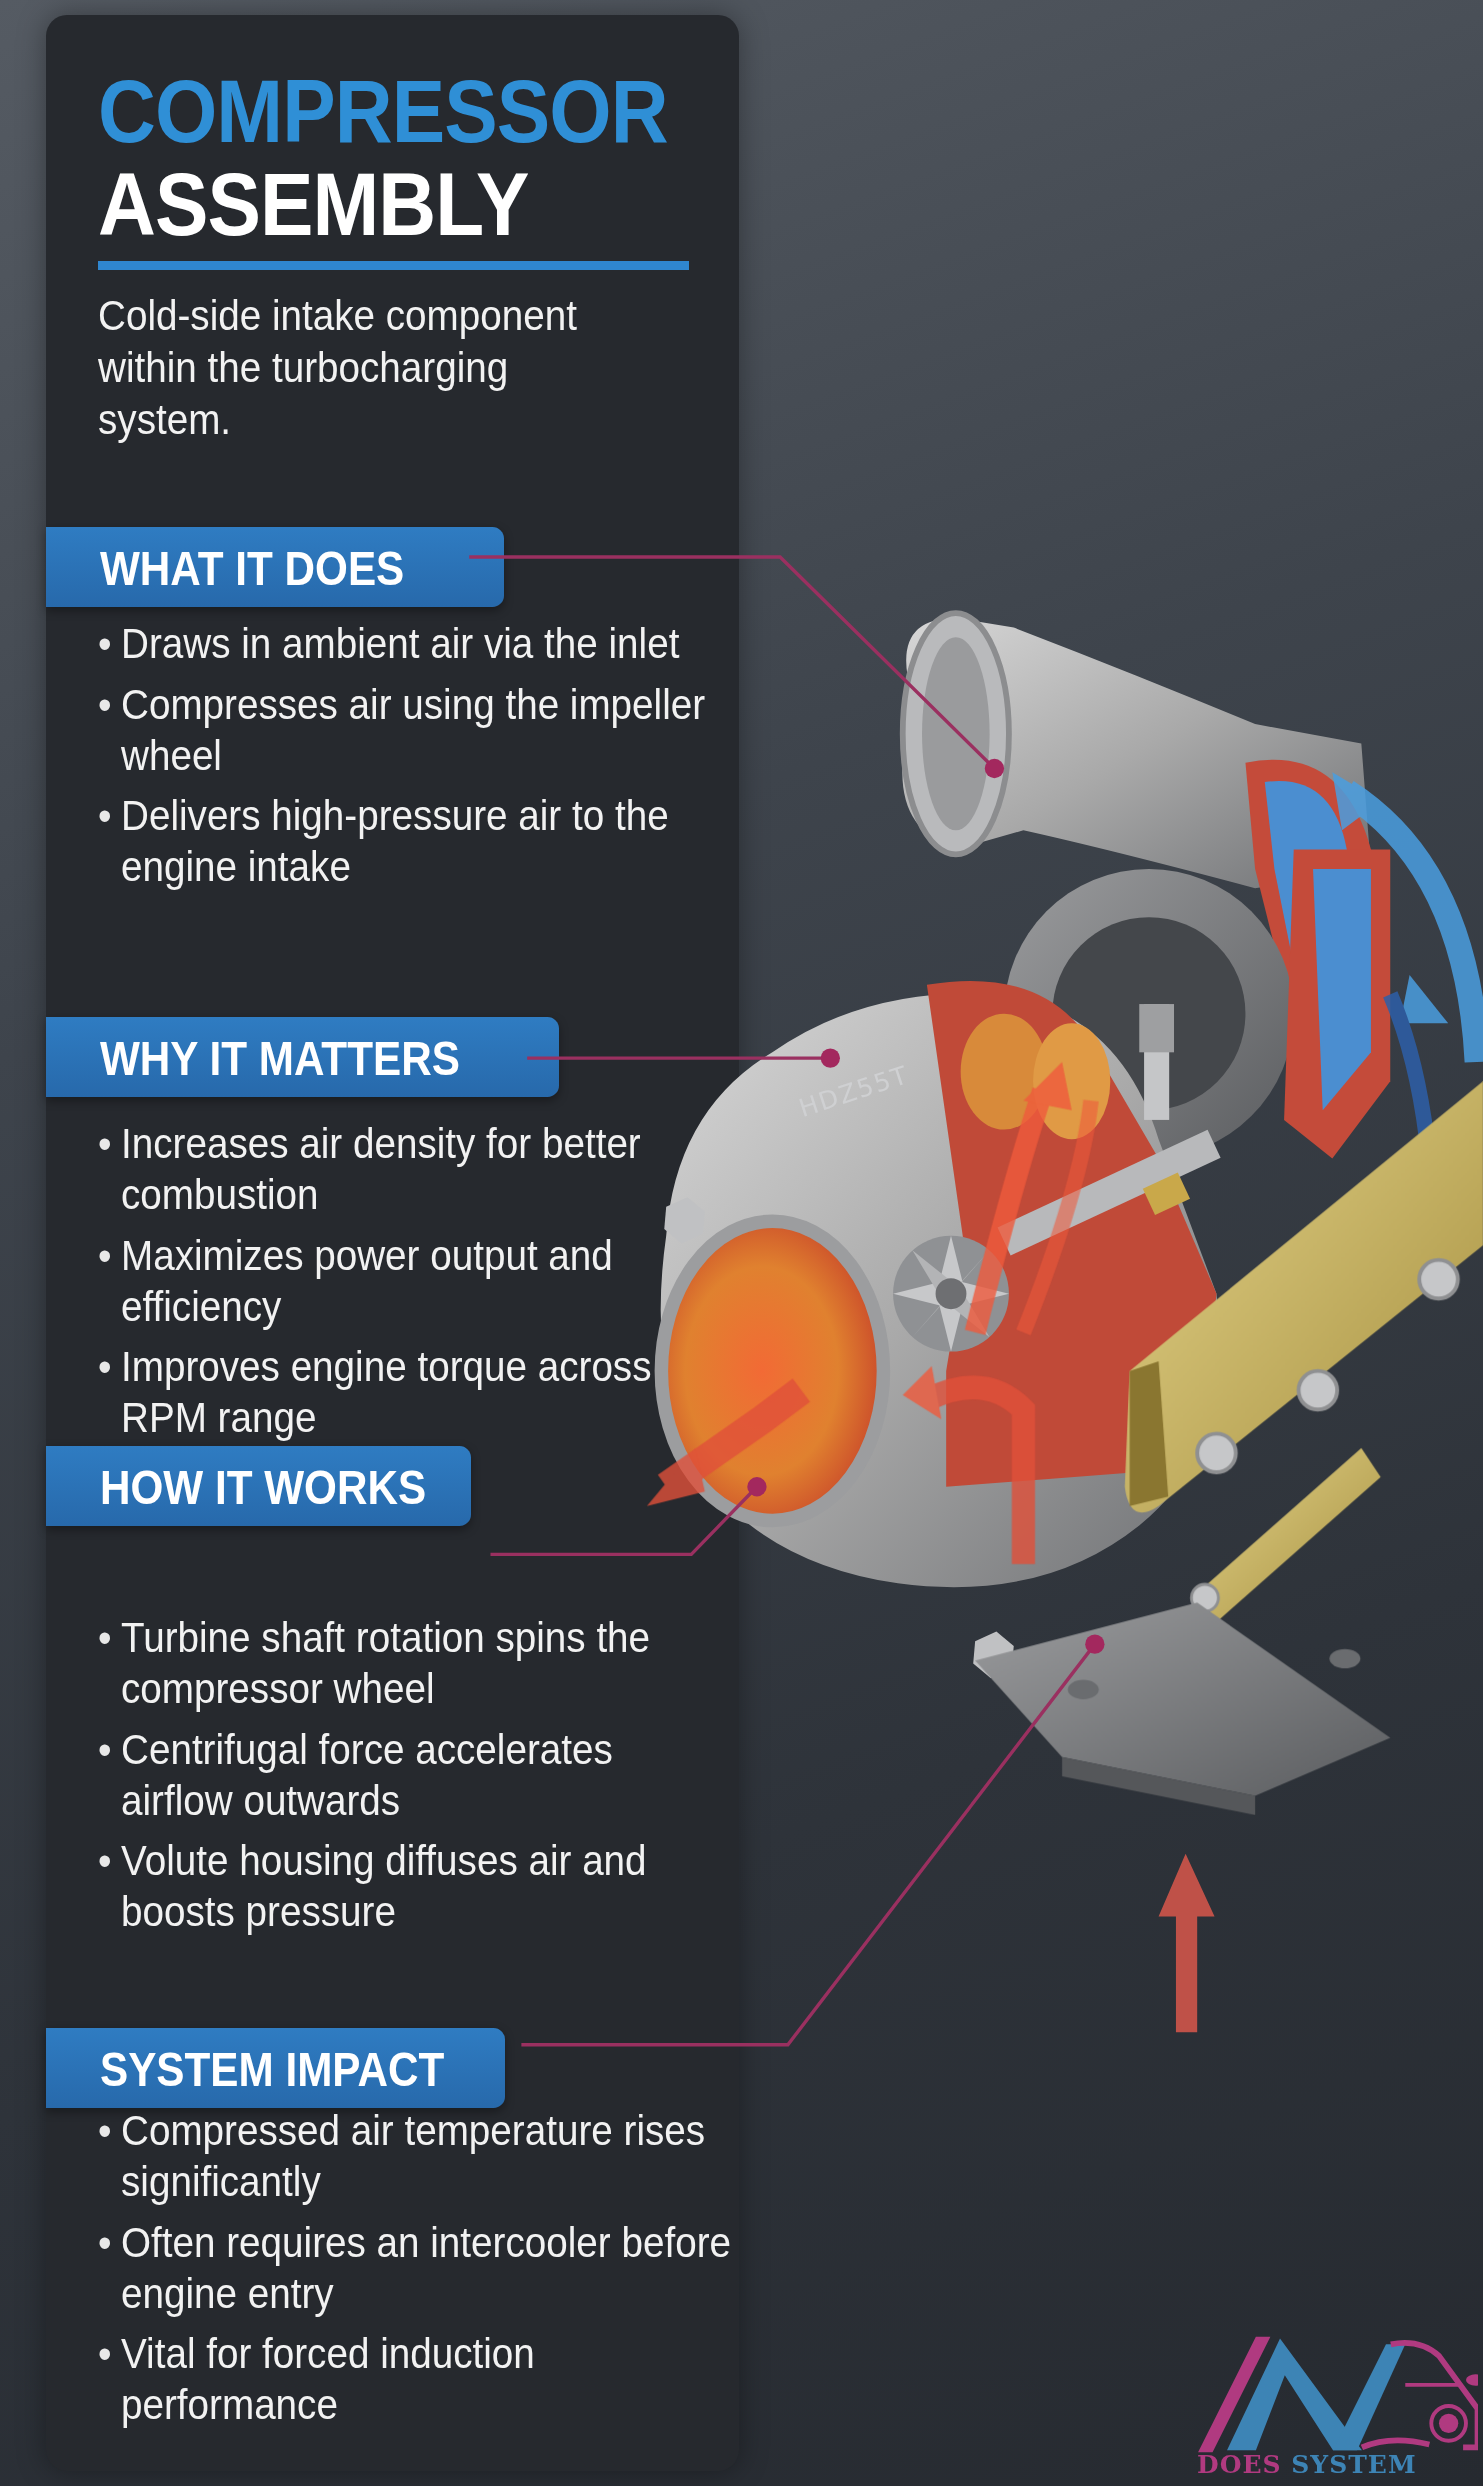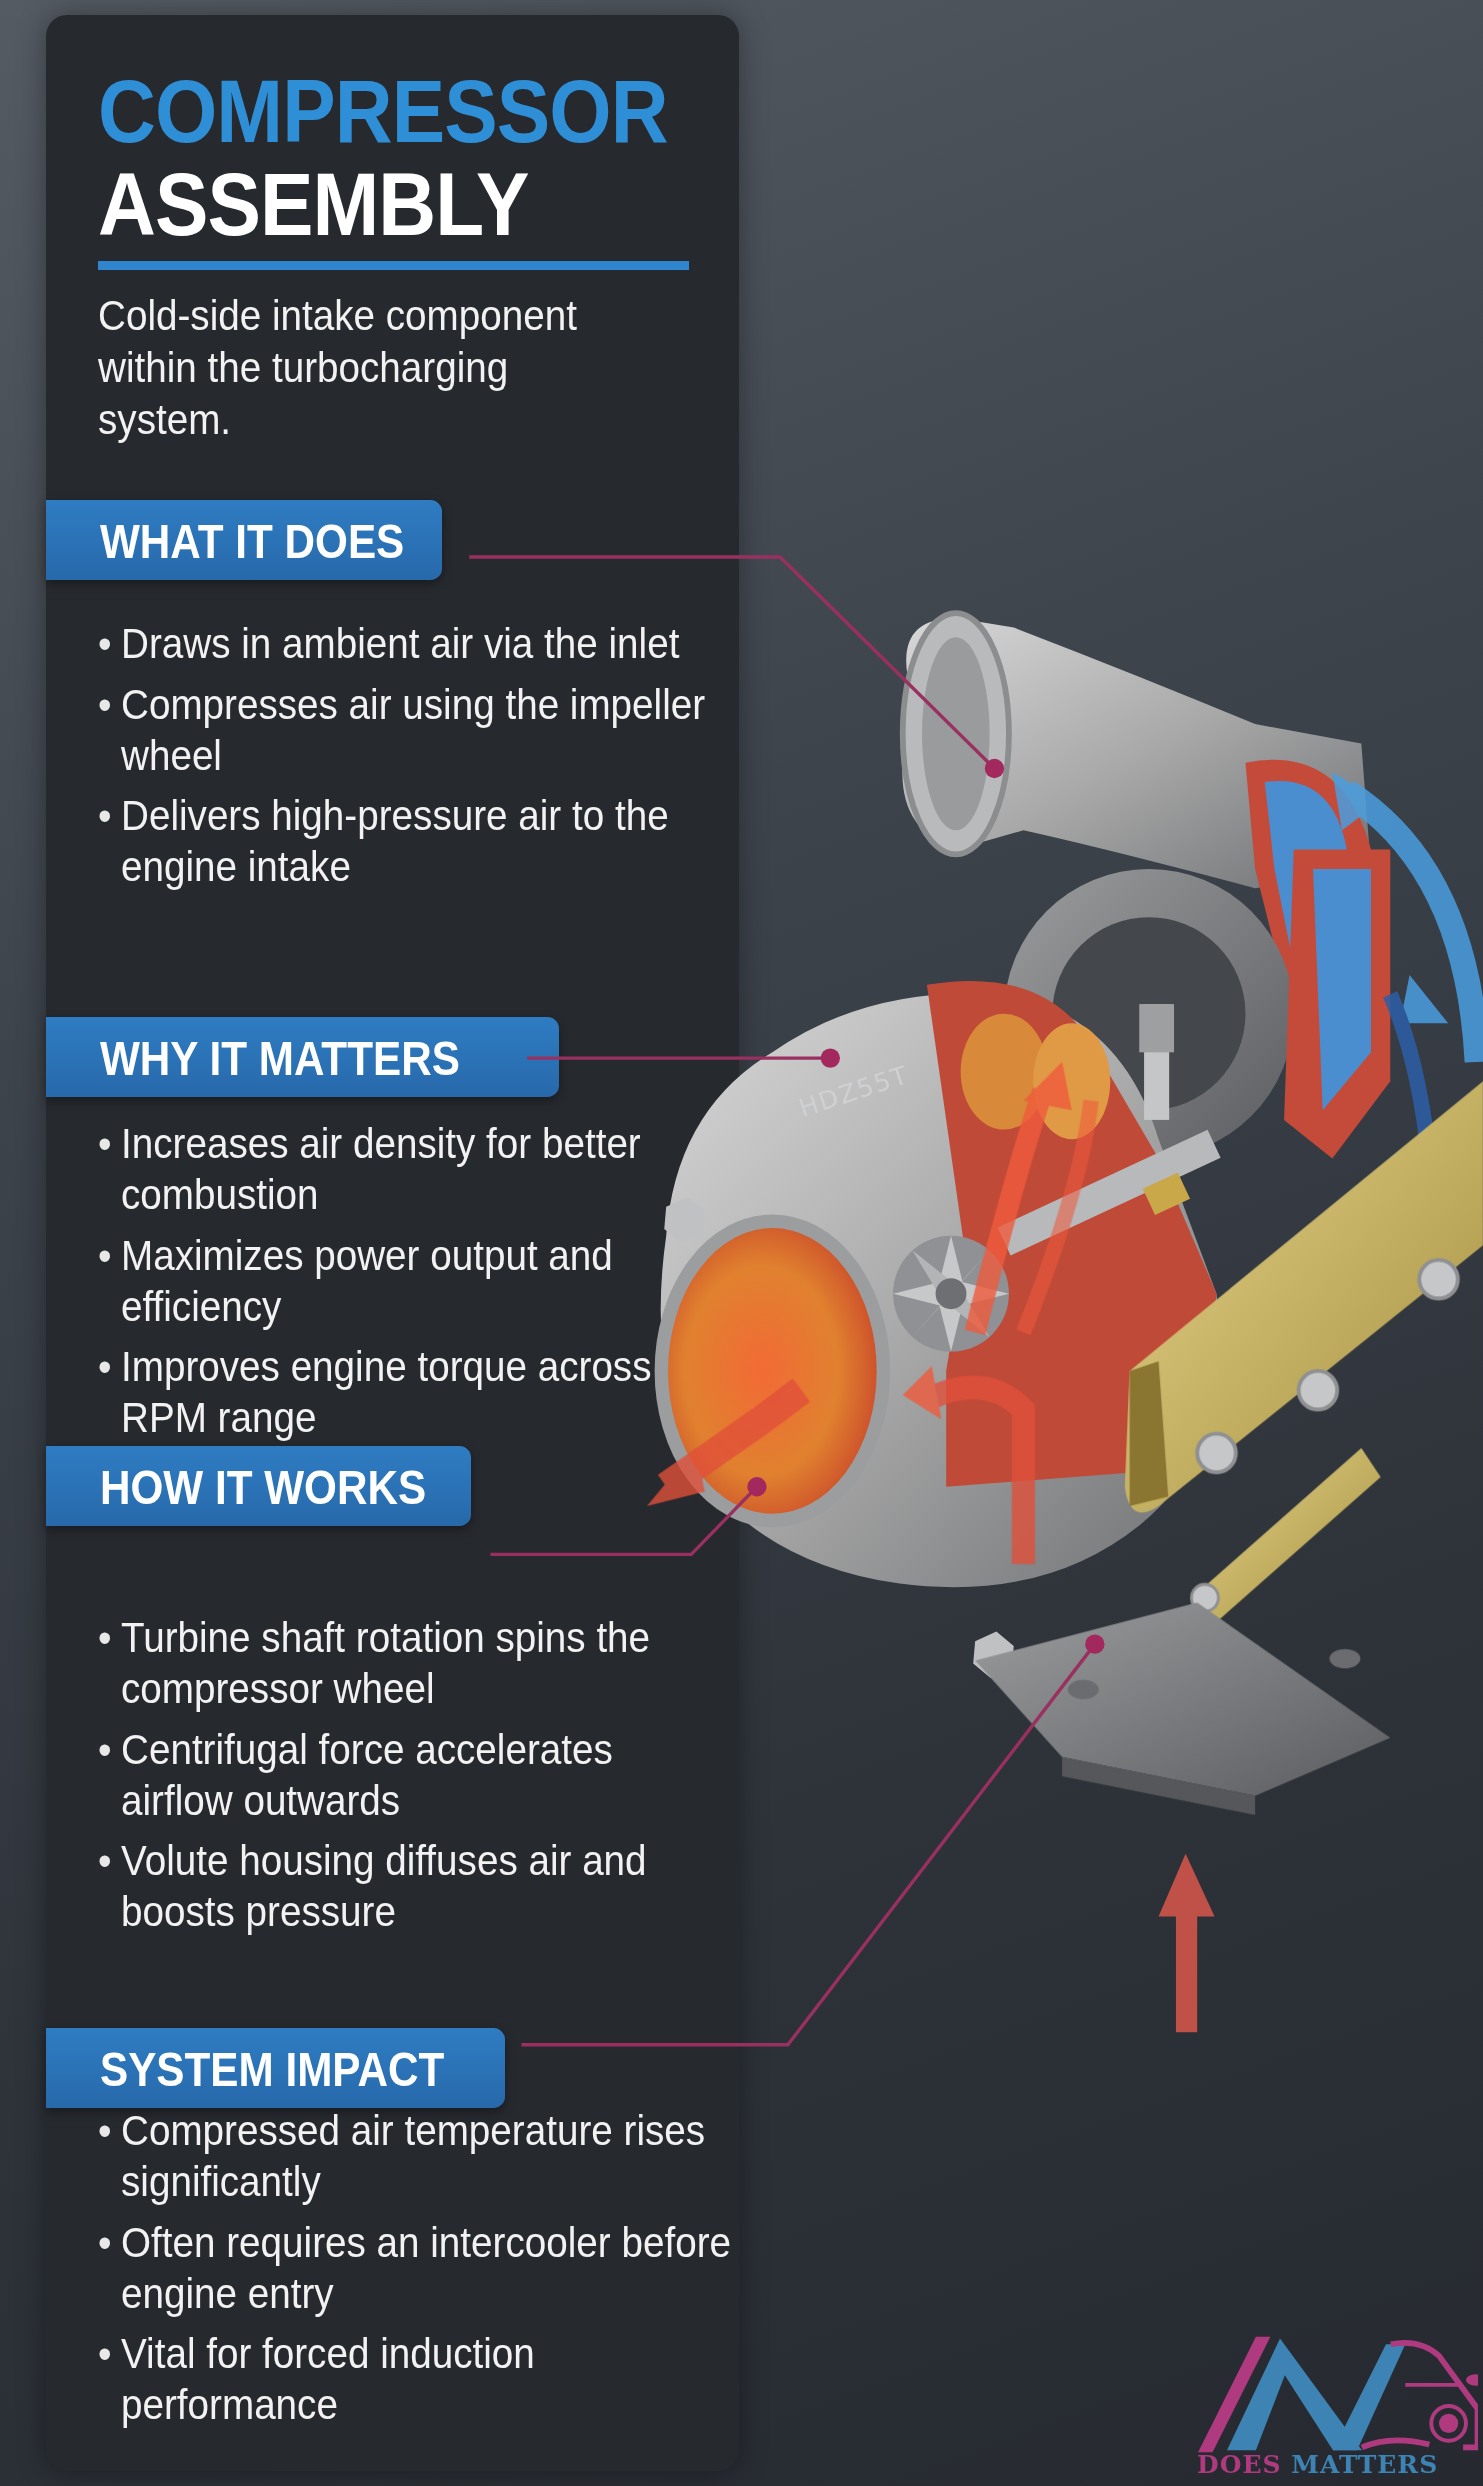--- a/index.html
+++ b/index.html
@@ -67,21 +67,21 @@
 </head>
 <body>
 
 <div class="panel"></div>
 
 <div class="title-line1">COMPRESSOR</div>
 <div class="title-line2">ASSEMBLY</div>
 <div class="title-rule"></div>
 <div class="subtitle">Cold-side intake component within the turbocharging system.</div>
 
-<div class="tab" style="top:500px; width:396px;">
+<div class="tab" style="top:527px; width:458px;">
   <span class="tab-label">WHAT IT DOES</span>
 </div>
 <ul class="bullets" style="top:618px;">
   <li><span class="dot">•</span><span>Draws in ambient air via the inlet</span></li>
   <li><span class="dot">•</span><span>Compresses air using the impeller wheel</span></li>
   <li><span class="dot">•</span><span>Delivers high-pressure air to the engine intake</span></li>
 </ul>
 
 <div class="tab" style="top:1017px; width:473px;padding-left:40px;">
   <span class="tab-label">WHY IT MATTERS</span>
@@ -237,15 +237,15 @@
   <polygon points="150,128 205,18 225,18 175,128" fill="#3d84b5"></polygon>
   <path d="M 210 18 Q 240 12 260 30 L 300 85 L 300 125 L 285 125" fill="none" stroke="#b03a80" stroke-width="6"></path>
   <path d="M 225 60 L 280 60" stroke="#b03a80" stroke-width="4"></path>
   <circle cx="270" cy="100" r="18" fill="none" stroke="#b03a80" stroke-width="4"></circle>
   <circle cx="270" cy="100" r="10" fill="#b03a80"></circle>
   <ellipse cx="298" cy="55" rx="10" ry="6" fill="#b03a80"></ellipse>
   <path d="M 180 125 Q 210 112 250 122" fill="none" stroke="#b03a80" stroke-width="6"></path>
 </svg>
 <div class="logo-text">
   <span class="a">DOES</span>
-  <span class="b">MATTERS</span>
+  <span class="b">SYSTEM</span>
 </div>
 
 
 </body></html>

